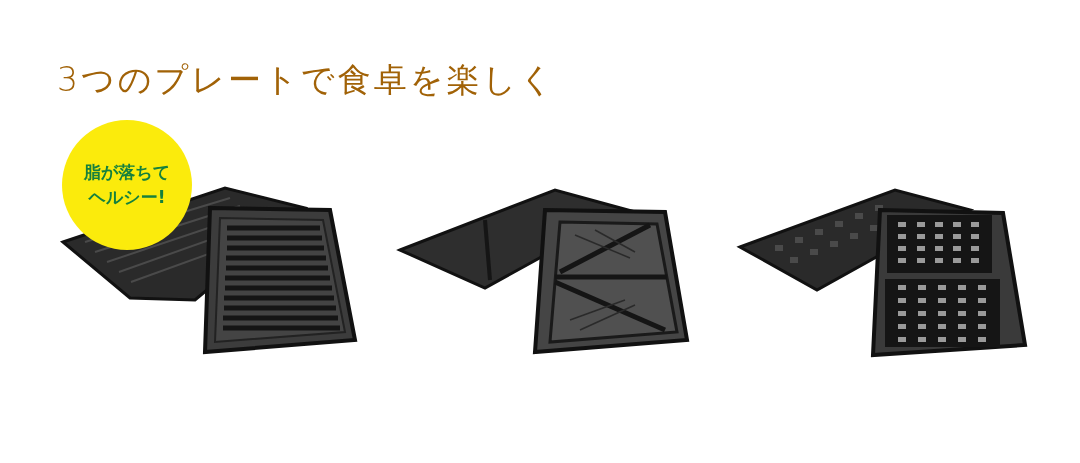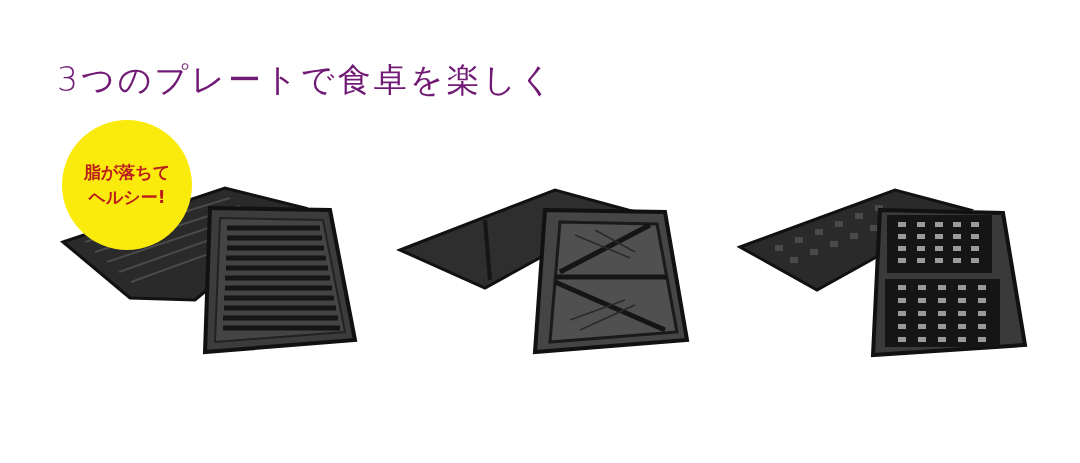--- a/index.html
+++ b/index.html
@@ -2,28 +2,28 @@
 <html><head>
 <meta charset="utf-8">
 <style>
   html, body { margin: 0; padding: 0; }
   body {
     width: 1080px; height: 463px; background: #ffffff; position: relative; overflow: hidden;
     font-family: "DejaVu Sans", "Liberation Sans", sans-serif;
   }
   .title {
     position: absolute; left: 57px; top: 58px;
-    font-size: 33px; color: #701a75; letter-spacing: 3px; font-weight: 300;
+    font-size: 33px; color: #a16207; letter-spacing: 3px; font-weight: 300;
     white-space: nowrap;
   }
   .badge {
     position: absolute; left: 62px; top: 120px; width: 130px; height: 130px;
     border-radius: 50%; background: #fbeb0c; z-index: 5;
     display: flex; flex-direction: column; align-items: center; justify-content: center;
-    color: #b91c1c; font-weight: bold; font-size: 17px; line-height: 25px;
+    color: #15803d; font-weight: bold; font-size: 17px; line-height: 25px;
   }
   .plate-svg { position: absolute; }
 </style>
 </head>
 <body>
 
 <div class="title">3つのプレートで食卓を楽しく</div>
 
 <div class="badge">
   <span>脂が落ちて</span>

